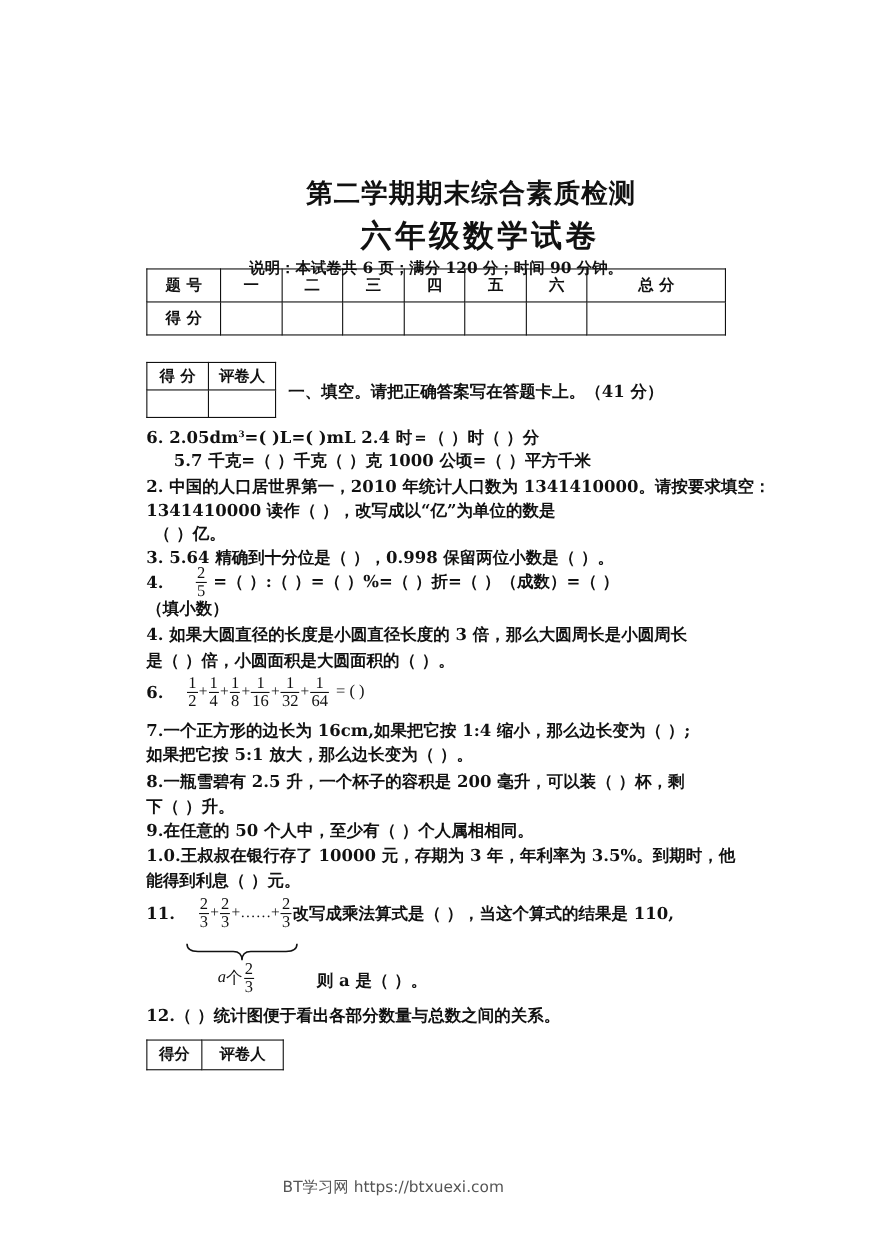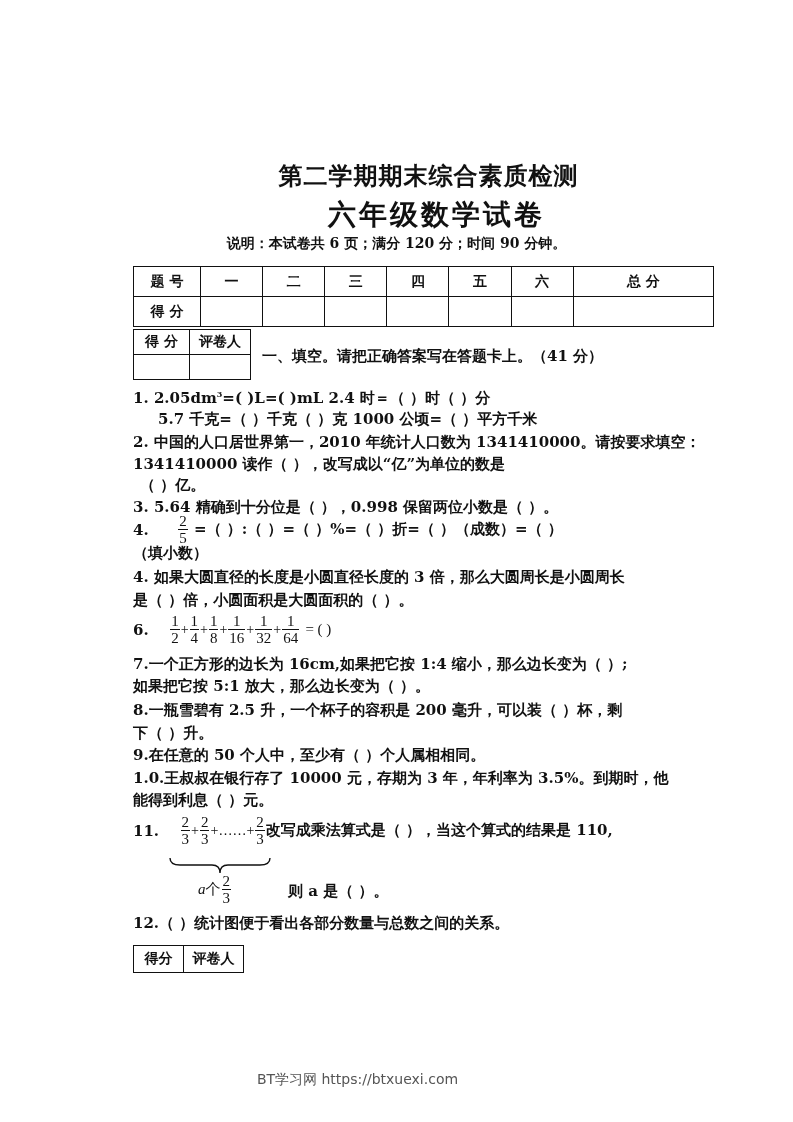--- a/index.html
+++ b/index.html
@@ -4,25 +4,25 @@
 <style>
   html, body { margin:0; padding:0; background:#ffffff; }
   body { width:793px; height:1122px; position:relative; overflow:hidden;
          font-family:"DejaVu Serif", "Liberation Serif", serif; color:#111; }
   .abs { position:absolute; white-space:nowrap; }
   .title1 { left:0; width:793px; top:160px; text-align:center; font-size:24px; font-weight:bold; letter-spacing:1px;margin-left:32px; }
   .title2 { left:0; width:793px; top:196px; text-align:center; font-size:28px; font-weight:bold; letter-spacing:3px;padding-left:40px; }
   .note { left:0; width:793px; top:235px; text-align:center; font-size:14px; font-weight:bold; }
   table { border-collapse:collapse; position:absolute; }
   td { border:1.3px solid #111; text-align:center; font-weight:bold; font-size:14px; padding:0; }
-  .score-table { left:133px; top:266px; width:581px; }
+  .score-table { left:133px; top:244px; width:527px; }
   .score-table td { height:29px; }
   .box1 { left:133px; top:329px; width:118px; }
   .box1 td { height:24px; }
-  .box2 { left:133px; top:945px; width:111px; }
+  .box2 { left:133px; top:945px; width:125px; }
   .box2 td { height:26px; }
   .q { font-size:15px; font-weight:bold; left:133px; }
   .sec { left:262px; top:347px; font-size:15px; font-weight:bold; }
   .frac { display:inline-block; vertical-align:middle; text-align:center; font-family:"Liberation Serif", serif; font-weight:normal; font-size:15px; line-height:16px; margin:0 1px; }
   .frac .n { display:block; border-bottom:1px solid #111; padding:0 1px; }
   .frac .d { display:block; padding:0 1px; }
   .op { font-family:"Liberation Serif", serif; font-weight:normal; font-size:14px; vertical-align:middle; }
   .brace { position:absolute; left:168px; top:856px; width:104px; height:20px; }
   .footer { left:0; width:715px; top:1071px; text-align:center; font-family:"DejaVu Sans", sans-serif; font-size:14px; color:#555; font-weight:normal; }
 </style>
@@ -65,21 +65,21 @@
     <td>评卷人</td>
   </tr>
   <tr>
     <td></td>
     <td></td>
   </tr>
 </tbody>
   </table>
 <div class="abs sec">一、填空。请把正确答案写在答题卡上。（41 分）</div>
 
-<div class="abs q" style="top:389px"><span>1.  2.05dm</span><sup style="font-size:8px">3</sup><span>=(        )L=(       )mL       2.4 时＝（     ）时（       ）分</span></div>
+<div class="abs q" style="top:389px"><span>6.  2.05dm</span><sup style="font-size:8px">3</sup><span>=(        )L=(       )mL       2.4 时＝（     ）时（       ）分</span></div>
 <div class="abs q" style="top:410px; left:158px">5.7 千克=（     ）千克（      ）克    1000 公顷=（      ）平方千米</div>
 
 <div class="abs q" style="top:433px">2. 中国的人口居世界第一，2010 年统计人口数为 1341410000。请按要求填空：</div>
 <div class="abs q" style="top:455px">1341410000 读作（                      ），改写成以“亿”为单位的数是</div>
 <div class="abs q" style="top:476px; left:140px">（             ）亿。</div>
 
 <div class="abs q" style="top:498px">3. 5.64 精确到十分位是（      ），0.998 保留两位小数是（       ）。</div>
 
 <div class="abs q" style="top:513px">
   <span style="vertical-align:middle">4.</span>

